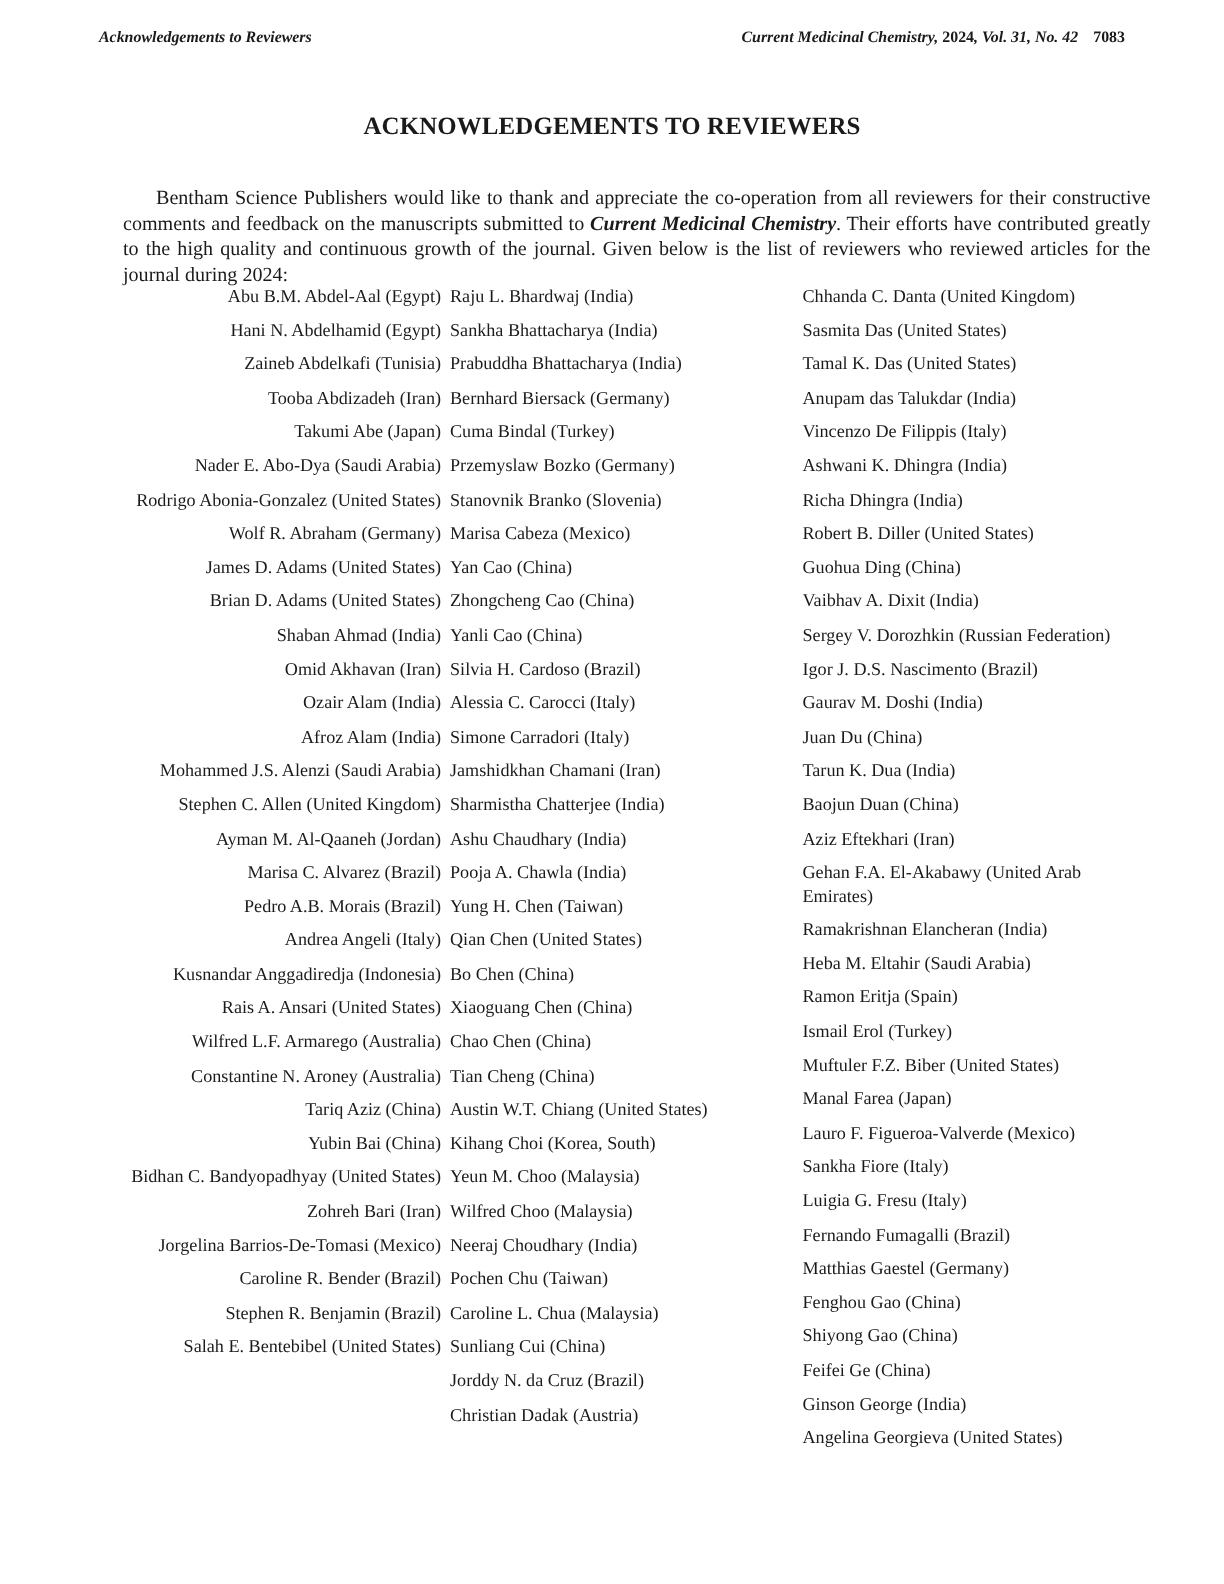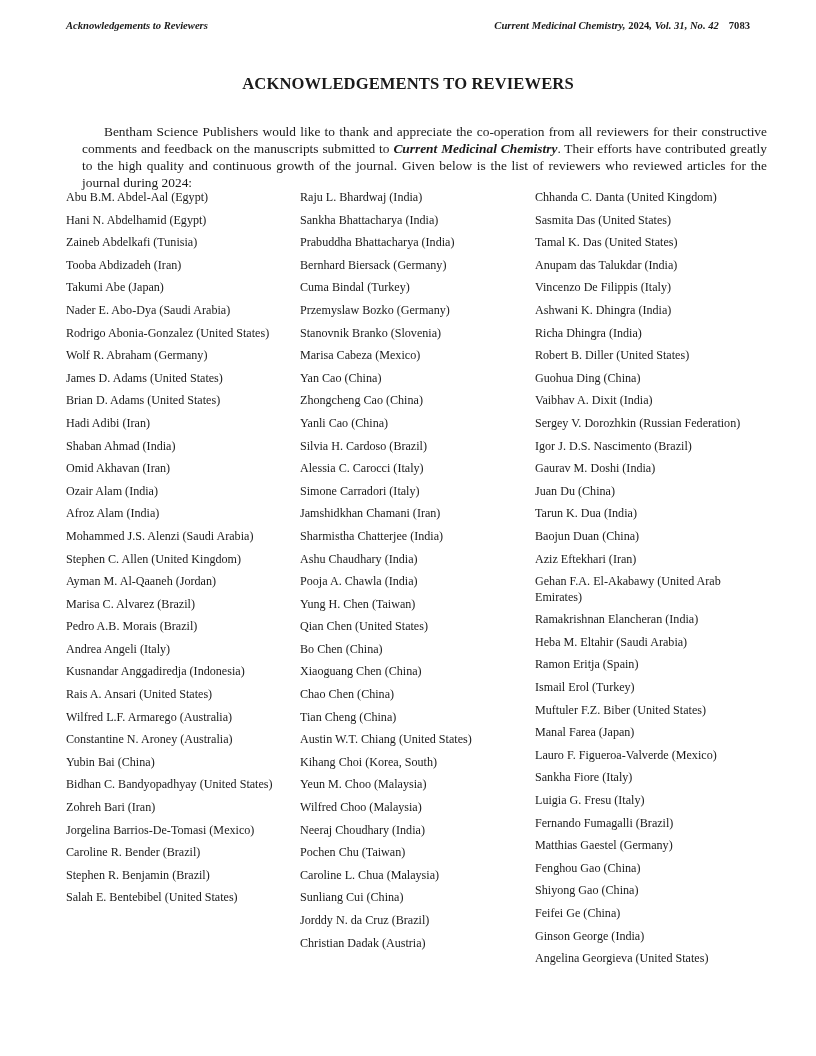--- a/index.html
+++ b/index.html
@@ -23,21 +23,21 @@
   .intro {
     position: absolute; top: 107px; left: 66px; width: 685px;
     font-size: 13.4px; line-height: 17.1px; text-align: justify;
     text-indent: 22px; margin: 16px;
   }
   .intro .journal { font-weight: bold; font-style: italic; }
   .columns {
     position: absolute; top: 190px; left: 66px; width: 700px; height: 820px;
   }
   .col { position: absolute; top: 0; width: 228px; }
-  .col-1 { left: 0; }
+  .col-1 { left: 0; text-align: right; }
   .col-2 { left: 234px; }
   .col-3 { left: 469px; }
   .entry {
     font-size: 12.1px; line-height: 15.6px; padding: 0; margin: 0 0 7px 0;
     min-height: 15.6px;
   }
 </style>
 </head>
 <body>
 
@@ -55,35 +55,35 @@
       <div class="entry">Abu B.M. Abdel-Aal (Egypt)</div>
       <div class="entry">Hani N. Abdelhamid (Egypt)</div>
       <div class="entry">Zaineb Abdelkafi (Tunisia)</div>
       <div class="entry">Tooba Abdizadeh (Iran)</div>
       <div class="entry">Takumi Abe (Japan)</div>
       <div class="entry">Nader E. Abo-Dya (Saudi Arabia)</div>
       <div class="entry">Rodrigo Abonia-Gonzalez (United States)</div>
       <div class="entry">Wolf R. Abraham (Germany)</div>
       <div class="entry">James D. Adams (United States)</div>
       <div class="entry">Brian D. Adams (United States)</div>
-      <div class="entry">Hadi Adibi (Iran)</div>
       <div class="entry">Shaban Ahmad (India)</div>
       <div class="entry">Omid Akhavan (Iran)</div>
       <div class="entry">Ozair Alam (India)</div>
       <div class="entry">Afroz Alam (India)</div>
       <div class="entry">Mohammed J.S. Alenzi (Saudi Arabia)</div>
       <div class="entry">Stephen C. Allen (United Kingdom)</div>
       <div class="entry">Ayman M. Al-Qaaneh (Jordan)</div>
       <div class="entry">Marisa C. Alvarez (Brazil)</div>
       <div class="entry">Pedro A.B. Morais (Brazil)</div>
       <div class="entry">Andrea Angeli (Italy)</div>
       <div class="entry">Kusnandar Anggadiredja (Indonesia)</div>
       <div class="entry">Rais A. Ansari (United States)</div>
       <div class="entry">Wilfred L.F. Armarego (Australia)</div>
       <div class="entry">Constantine N. Aroney (Australia)</div>
+      <div class="entry">Tariq Aziz (China)</div>
       <div class="entry">Yubin Bai (China)</div>
       <div class="entry">Bidhan C. Bandyopadhyay (United States)</div>
       <div class="entry">Zohreh Bari (Iran)</div>
       <div class="entry">Jorgelina Barrios-De-Tomasi (Mexico)</div>
       <div class="entry">Caroline R. Bender (Brazil)</div>
       <div class="entry">Stephen R. Benjamin (Brazil)</div>
       <div class="entry">Salah E. Bentebibel (United States)</div>
     </div>
   <div class="col col-2">
       <div class="entry">Raju L. Bhardwaj (India)</div>

